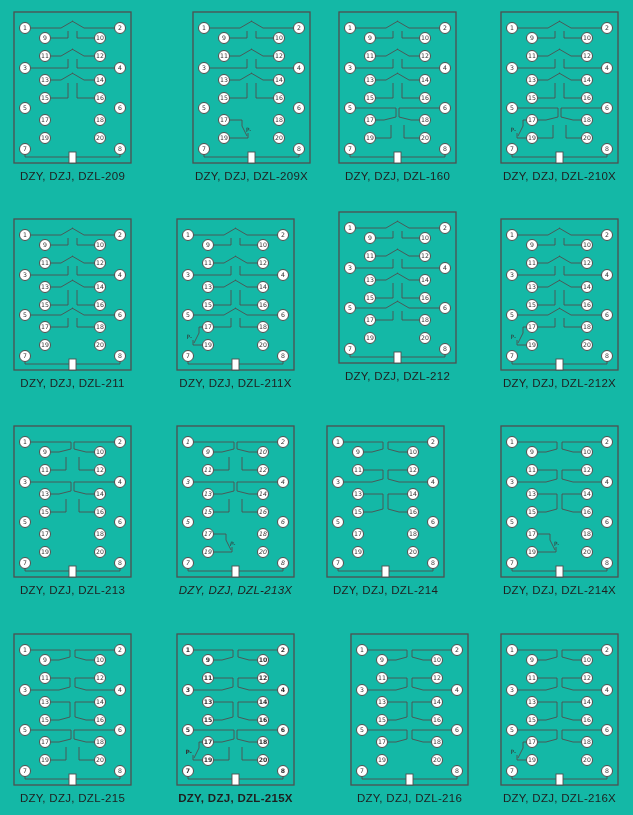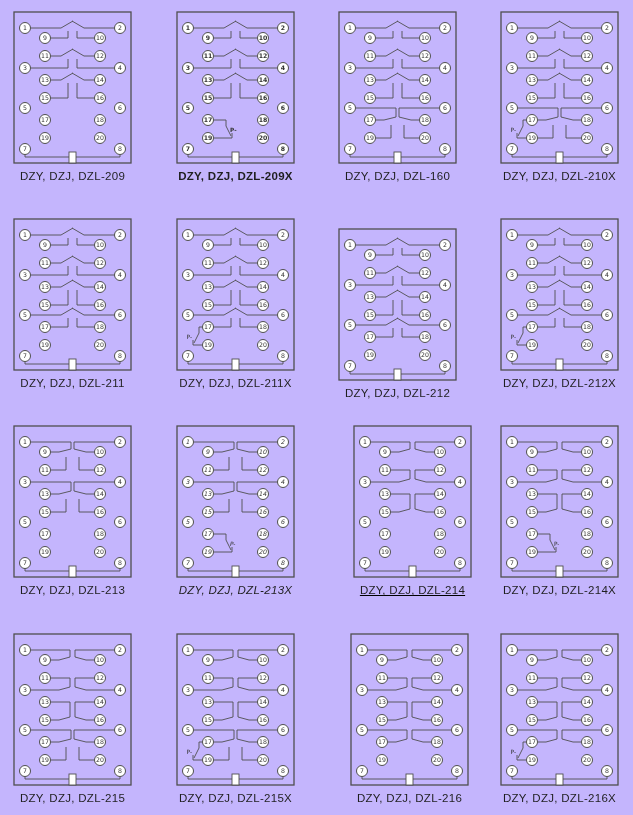--- a/index.html
+++ b/index.html
@@ -1,16 +1,16 @@
 <!DOCTYPE html>
 <html><head>
 <meta charset="utf-8">
 <style>
   html,body{margin:0;padding:0;background:#ffffff;}
-  .stage{position:relative;width:633px;height:815px;background:#c4b5fd;overflow:hidden;
+  .stage{position:relative;width:633px;height:815px;background:#14b8a6;overflow:hidden;
          font-family:"Liberation Sans",sans-serif;}
   .cell{position:absolute;width:151px;}
   .cell svg{display:block;margin:0 auto;}
   .caption{margin-top:6px;text-align:center;font-size:11.5px;letter-spacing:0.3px;
            color:#1f1f1f;white-space:nowrap;font-family:"Liberation Sans",sans-serif;}
   svg text{font-family:"DejaVu Sans",sans-serif;fill:#333333;}
 </style>
 </head>
 <body>
 
@@ -137,21 +137,21 @@
             <circle cx="32" cy="127" r="5.5" fill="#ffffff" stroke="#4f4f4f" stroke-width="1"></circle>
             <text x="32" y="129.2" font-size="6.2" text-anchor="middle">19</text>
           </g>
           <g>
             <circle cx="87" cy="127" r="5.5" fill="#ffffff" stroke="#4f4f4f" stroke-width="1"></circle>
             <text x="87" y="129.2" font-size="6.2" text-anchor="middle">20</text>
           </g>
         </svg>
         <div class="caption">DZY,  DZJ,  DZL-209</div>
       </div>
-      <div class="cell" style="left: 160px; top: 11px; font-weight: bold;">
+      <div class="cell" style="left: 176px; top: 11px;">
         <svg width="119" height="153" viewBox="0 0 119 153">
           <rect x="1" y="1" width="117" height="151" fill="none" stroke="#4f4f4f" stroke-width="1.3"></rect>
           <g>
             <path d="M17.5 17L48 17" fill="none" stroke="#4f4f4f" stroke-width="0.9"></path>
             <path d="M48 17L60 10" fill="none" stroke="#4f4f4f" stroke-width="0.9"></path>
             <path d="M37.5 27L55 27" fill="none" stroke="#4f4f4f" stroke-width="0.9"></path>
             <path d="M55 27L55 20" fill="none" stroke="#4f4f4f" stroke-width="0.9"></path>
           </g>
           <g>
             <path d="M101.5 17L71 17" fill="none" stroke="#4f4f4f" stroke-width="0.9"></path>
@@ -848,21 +848,21 @@
             <circle cx="32" cy="127" r="5.5" fill="#ffffff" stroke="#4f4f4f" stroke-width="1"></circle>
             <text x="32" y="129.2" font-size="6.2" text-anchor="middle">19</text>
           </g>
           <g>
             <circle cx="87" cy="127" r="5.5" fill="#ffffff" stroke="#4f4f4f" stroke-width="1"></circle>
             <text x="87" y="129.2" font-size="6.2" text-anchor="middle">20</text>
           </g>
         </svg>
         <div class="caption">DZY,  DZJ,  DZL-211X</div>
       </div>
-      <div class="cell" style="left: 322px; top: 228px;">
+      <div class="cell" style="left: 322px; top: 211px;">
         <svg width="119" height="153" viewBox="0 0 119 153">
           <rect x="1" y="1" width="117" height="151" fill="none" stroke="#4f4f4f" stroke-width="1.3"></rect>
           <g>
             <path d="M17.5 17L48 17" fill="none" stroke="#4f4f4f" stroke-width="0.9"></path>
             <path d="M48 17L60 10" fill="none" stroke="#4f4f4f" stroke-width="0.9"></path>
             <path d="M37.5 27L55 27" fill="none" stroke="#4f4f4f" stroke-width="0.9"></path>
             <path d="M55 27L55 20" fill="none" stroke="#4f4f4f" stroke-width="0.9"></path>
           </g>
           <g>
             <path d="M101.5 17L71 17" fill="none" stroke="#4f4f4f" stroke-width="0.9"></path>
@@ -1386,21 +1386,21 @@
             <circle cx="32" cy="127" r="5.5" fill="#ffffff" stroke="#4f4f4f" stroke-width="1"></circle>
             <text x="32" y="129.2" font-size="6.2" text-anchor="middle">19</text>
           </g>
           <g>
             <circle cx="87" cy="127" r="5.5" fill="#ffffff" stroke="#4f4f4f" stroke-width="1"></circle>
             <text x="87" y="129.2" font-size="6.2" text-anchor="middle">20</text>
           </g>
         </svg>
         <div class="caption">DZY,  DZJ,  DZL-213X</div>
       </div>
-      <div class="cell" style="left: 337px; top: 425px; text-decoration: underline;">
+      <div class="cell" style="left: 310px; top: 425px;">
         <svg width="119" height="153" viewBox="0 0 119 153">
           <rect x="1" y="1" width="117" height="151" fill="none" stroke="#4f4f4f" stroke-width="1.3"></rect>
           <g>
             <path d="M17.5 17L57 17" fill="none" stroke="#4f4f4f" stroke-width="0.9"></path>
             <path d="M57 17L57 24" fill="none" stroke="#4f4f4f" stroke-width="0.9"></path>
             <path d="M37.5 27L46 27" fill="none" stroke="#4f4f4f" stroke-width="0.9"></path>
             <path d="M46 27L57 24" fill="none" stroke="#4f4f4f" stroke-width="0.9"></path>
           </g>
           <g>
             <path d="M101.5 17L62 17" fill="none" stroke="#4f4f4f" stroke-width="0.9"></path>
@@ -1791,21 +1791,21 @@
             <circle cx="32" cy="127" r="5.5" fill="#ffffff" stroke="#4f4f4f" stroke-width="1"></circle>
             <text x="32" y="129.2" font-size="6.2" text-anchor="middle">19</text>
           </g>
           <g>
             <circle cx="87" cy="127" r="5.5" fill="#ffffff" stroke="#4f4f4f" stroke-width="1"></circle>
             <text x="87" y="129.2" font-size="6.2" text-anchor="middle">20</text>
           </g>
         </svg>
         <div class="caption">DZY,  DZJ,  DZL-215</div>
       </div>
-      <div class="cell" style="left: 160px; top: 633px;">
+      <div class="cell" style="left: 160px; top: 633px; font-weight: bold;">
         <svg width="119" height="153" viewBox="0 0 119 153">
           <rect x="1" y="1" width="117" height="151" fill="none" stroke="#4f4f4f" stroke-width="1.3"></rect>
           <g>
             <path d="M17.5 17L57 17" fill="none" stroke="#4f4f4f" stroke-width="0.9"></path>
             <path d="M57 17L57 24" fill="none" stroke="#4f4f4f" stroke-width="0.9"></path>
             <path d="M37.5 27L46 27" fill="none" stroke="#4f4f4f" stroke-width="0.9"></path>
             <path d="M46 27L57 24" fill="none" stroke="#4f4f4f" stroke-width="0.9"></path>
           </g>
           <g>
             <path d="M101.5 17L62 17" fill="none" stroke="#4f4f4f" stroke-width="0.9"></path>

